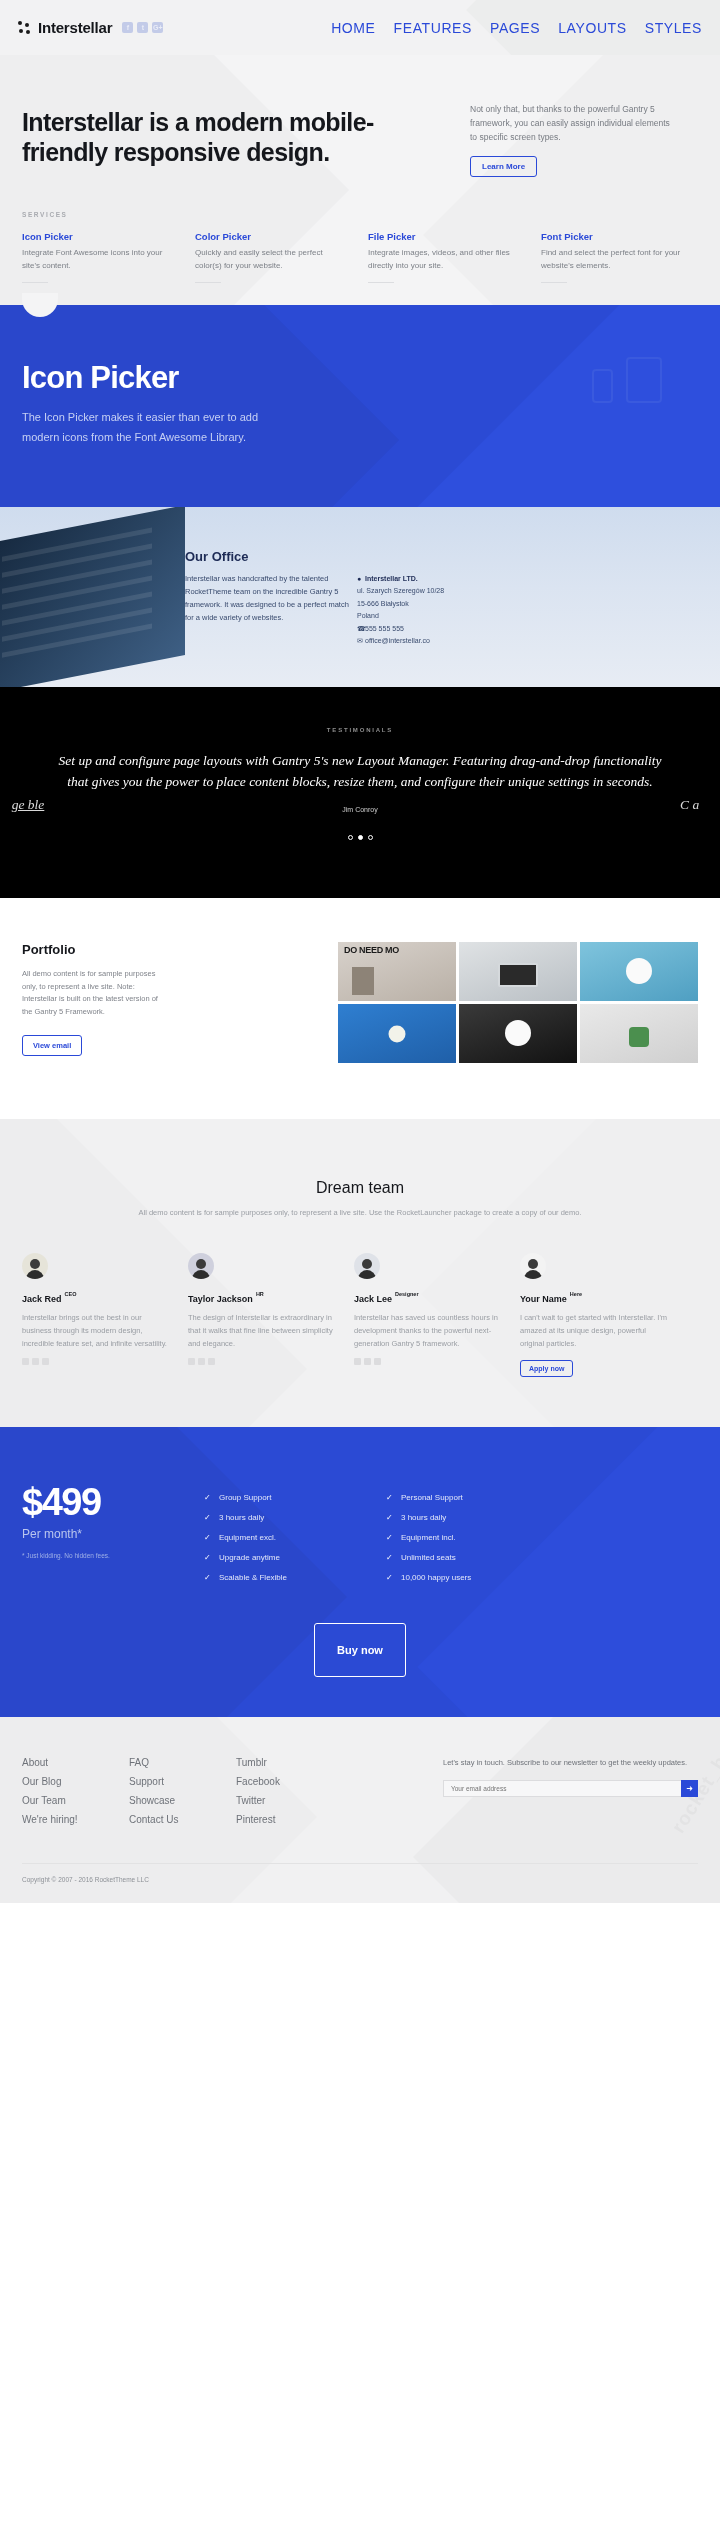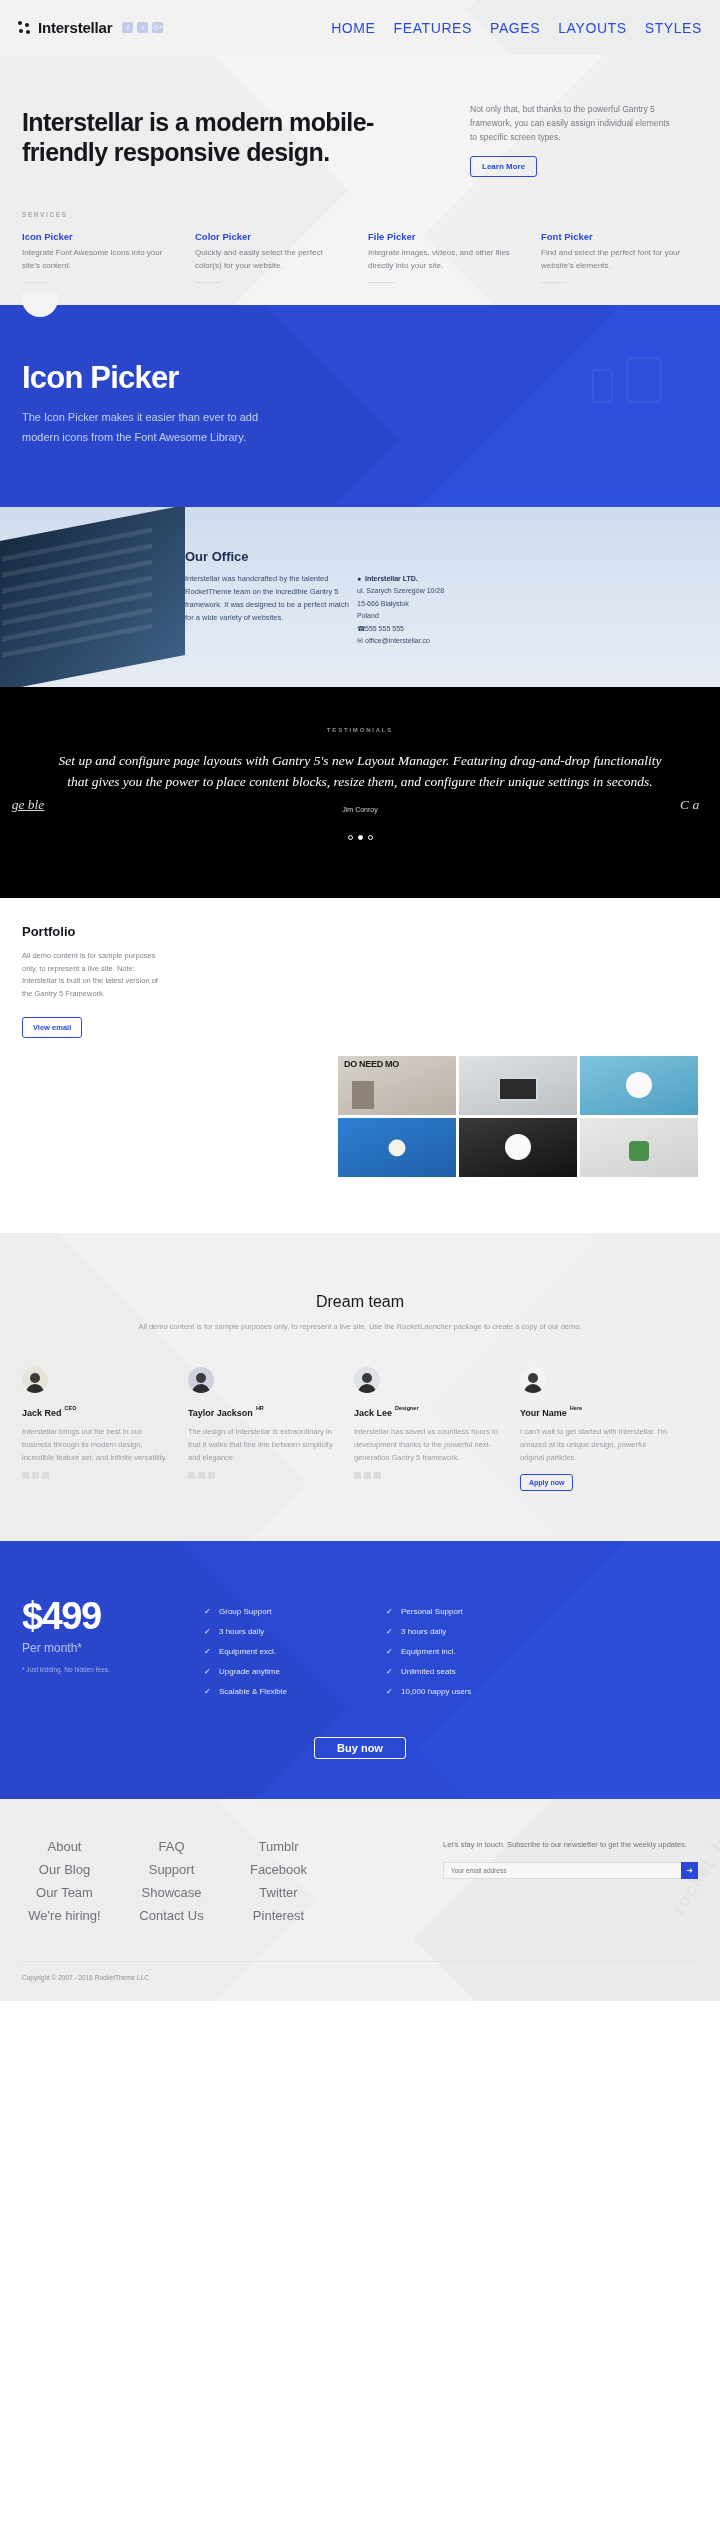--- a/index.html
+++ b/index.html
@@ -153,21 +153,21 @@
     position:absolute; top:108px; color:#ffffff; font-family:"Liberation Serif", serif;
     font-style:italic; font-size:13.5px; line-height:1.55; opacity:.85;
   }
   .ghost-l { left:8px; text-align:center; width:40px;text-decoration:underline; }
   .ghost-r { right:0px; width:40px; }
   .dots { margin-top:22px; display:flex; justify-content:center; gap:5px; }
   .dots i { width:5px; height:5px; border-radius:50%; border:1px solid #ffffff; display:block; }
   .dots i.on { background:#ffffff; }
 
   
-  .portfolio { background:#ffffff; padding:26px 22px 56px 22px; display:flex; gap:18px;flex-direction:column; }
+  .portfolio { background:#ffffff; padding:44px 22px 56px 22px; display:flex; gap:26px; }
   .pf-left { width:140px; }
   .pf-left h3 { font-size:13px; font-weight:bold; color:#15171c; margin-bottom:11px; }
   .pf-left p { font-size:7.5px; line-height:1.7; color:#80848b; }
   .pf-grid {
     display:grid; grid-template-columns:repeat(3,1fr); gap:3px; width:360px; margin-left:auto;
   }
   .pf-cell { height:59px; position:relative; overflow:hidden; }
   .c1 { background:linear-gradient(160deg,#d8d2cc,#b9b0a6); }
   .c2 { background:linear-gradient(160deg,#dfe2e4,#b9bfc4); }
   .c3 { background:linear-gradient(160deg,#7fc4dd,#4f9fc2); }
@@ -233,37 +233,37 @@
   .price-big { font-size:38px; font-weight:bold; color:#ffffff; letter-spacing:-1.5px; line-height:1; }
   .price-per { font-size:12px; color:#b9c5ee; margin-top:6px; }
   .price-note { font-size:6.5px; color:#9fb0e6; margin-top:11px; }
   .feat-col { width:160px; padding-top:10px; }
   .feat { display:flex; align-items:center; gap:7px; margin-bottom:11px; }
   .feat .ck { color:#ffffff; font-size:8px; width:8px; }
   .feat span.txt { font-size:8px; color:#e3e8fa; }
   .buy-wrap { position:relative; z-index:3; text-align:center; margin-top:30px; }
   .btn-buy {
     display:inline-block; border:1px solid #ffffff; color:#ffffff; font-size:11px;
-    font-weight:bold; padding:4px 22px; border-radius:3px;
+    font-weight:bold; padding:20px 22px; border-radius:3px;
   }
 
   
   .footer { position:relative; background:#f1f1f2; padding:40px 22px 20px 22px; overflow:hidden; }
   .footer .f-tri-a { position:absolute; left:-190px; top:-110px; width:420px; height:420px;
                      background:#ededee; transform:rotate(45deg); }
   .footer .f-tri-b { position:absolute; right:-200px; top:-70px; width:420px; height:420px;
                      background:#ebebec; transform:rotate(45deg); }
   .watermark {
     position:absolute; right:-6px; top:14px; z-index:2;
     font-size:19px; color:#e3e3e4; font-weight:bold; letter-spacing:1px;
     transform:rotate(-58deg); transform-origin:right top;
   }
   .footer-inner { position:relative; z-index:4; display:flex; gap:22px; }
   .fcol { width:85px; }
-  .fcol a { display:block; font-size:13px; color:#6e7279; text-decoration:none; margin-bottom:8px;text-align:center; }
+  .fcol a { display:block; font-size:10px; color:#6e7279; text-decoration:none; margin-bottom:8px; }
   .fnews { width:255px; margin-left:auto; }
   .fnews p { font-size:7.5px; line-height:1.7; color:#6e7279; margin-bottom:10px; }
   .news-form { display:flex; }
   .news-input {
     flex:1; height:17px; border:1px solid #dcdcde; background:#f7f7f8; border-right:0;
     font-size:6.5px; color:#b4b7bc; padding:0 7px; font-family:"Liberation Sans", sans-serif;
   }
   .news-btn {
     width:17px; height:17px; background:#2a49d8; color:#fff; border:0; font-size:8px;
     line-height:17px; text-align:center;

